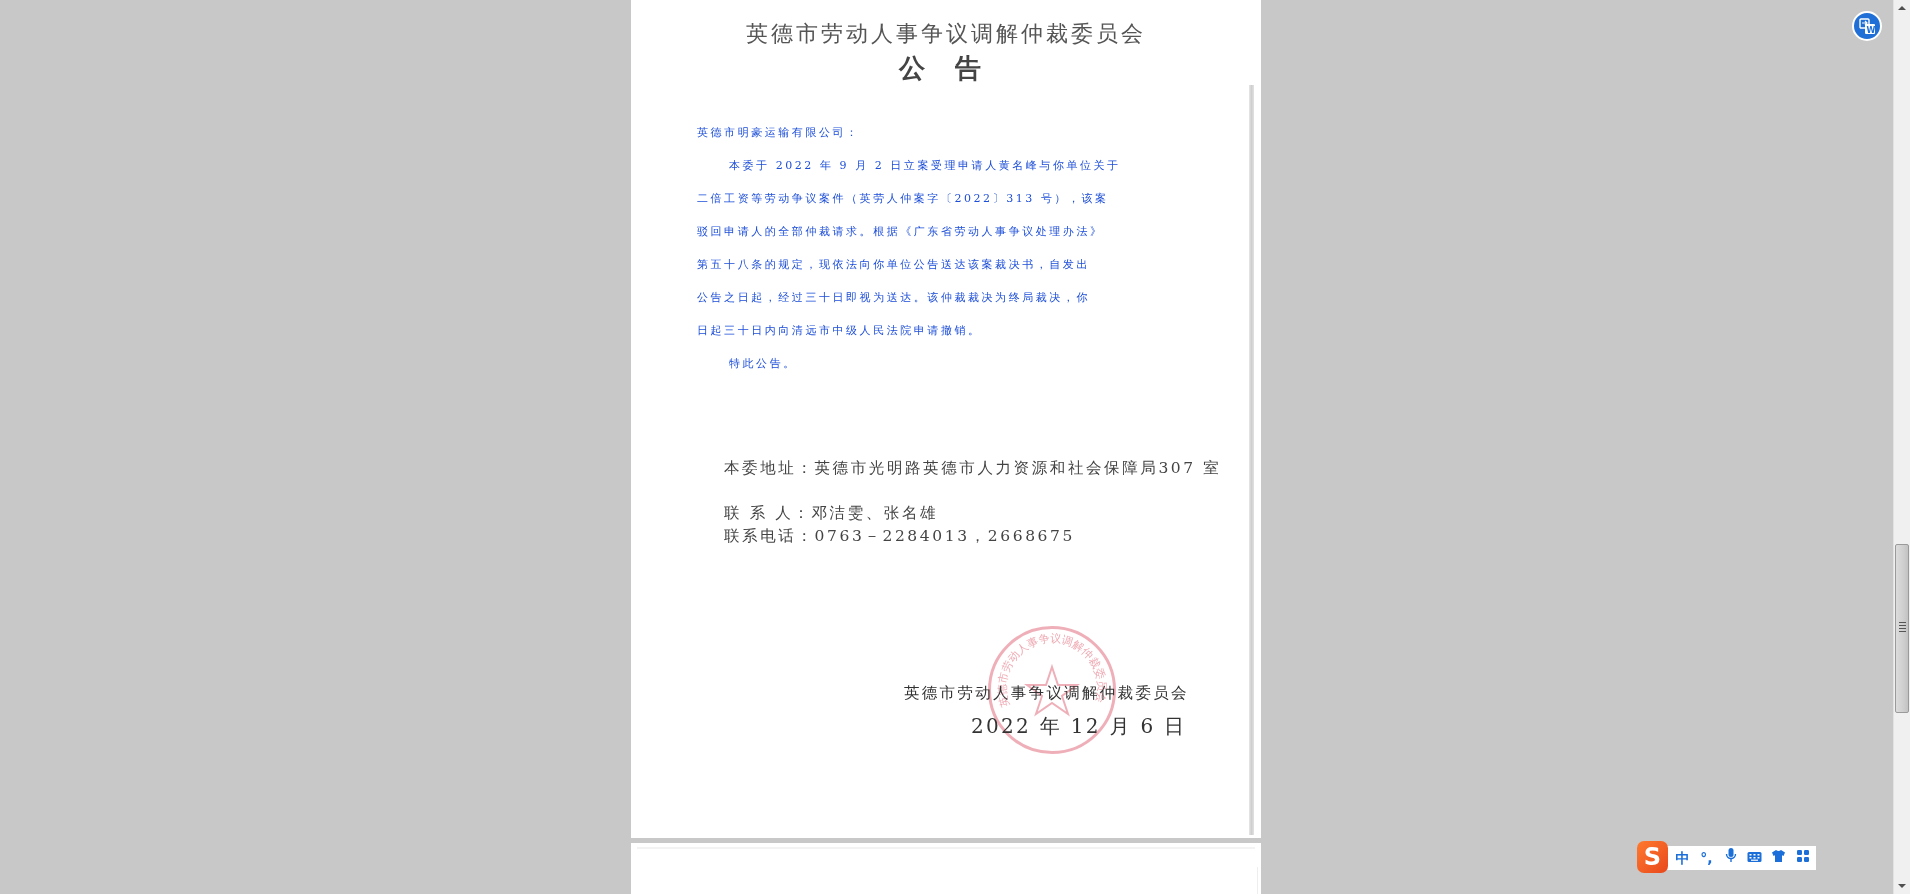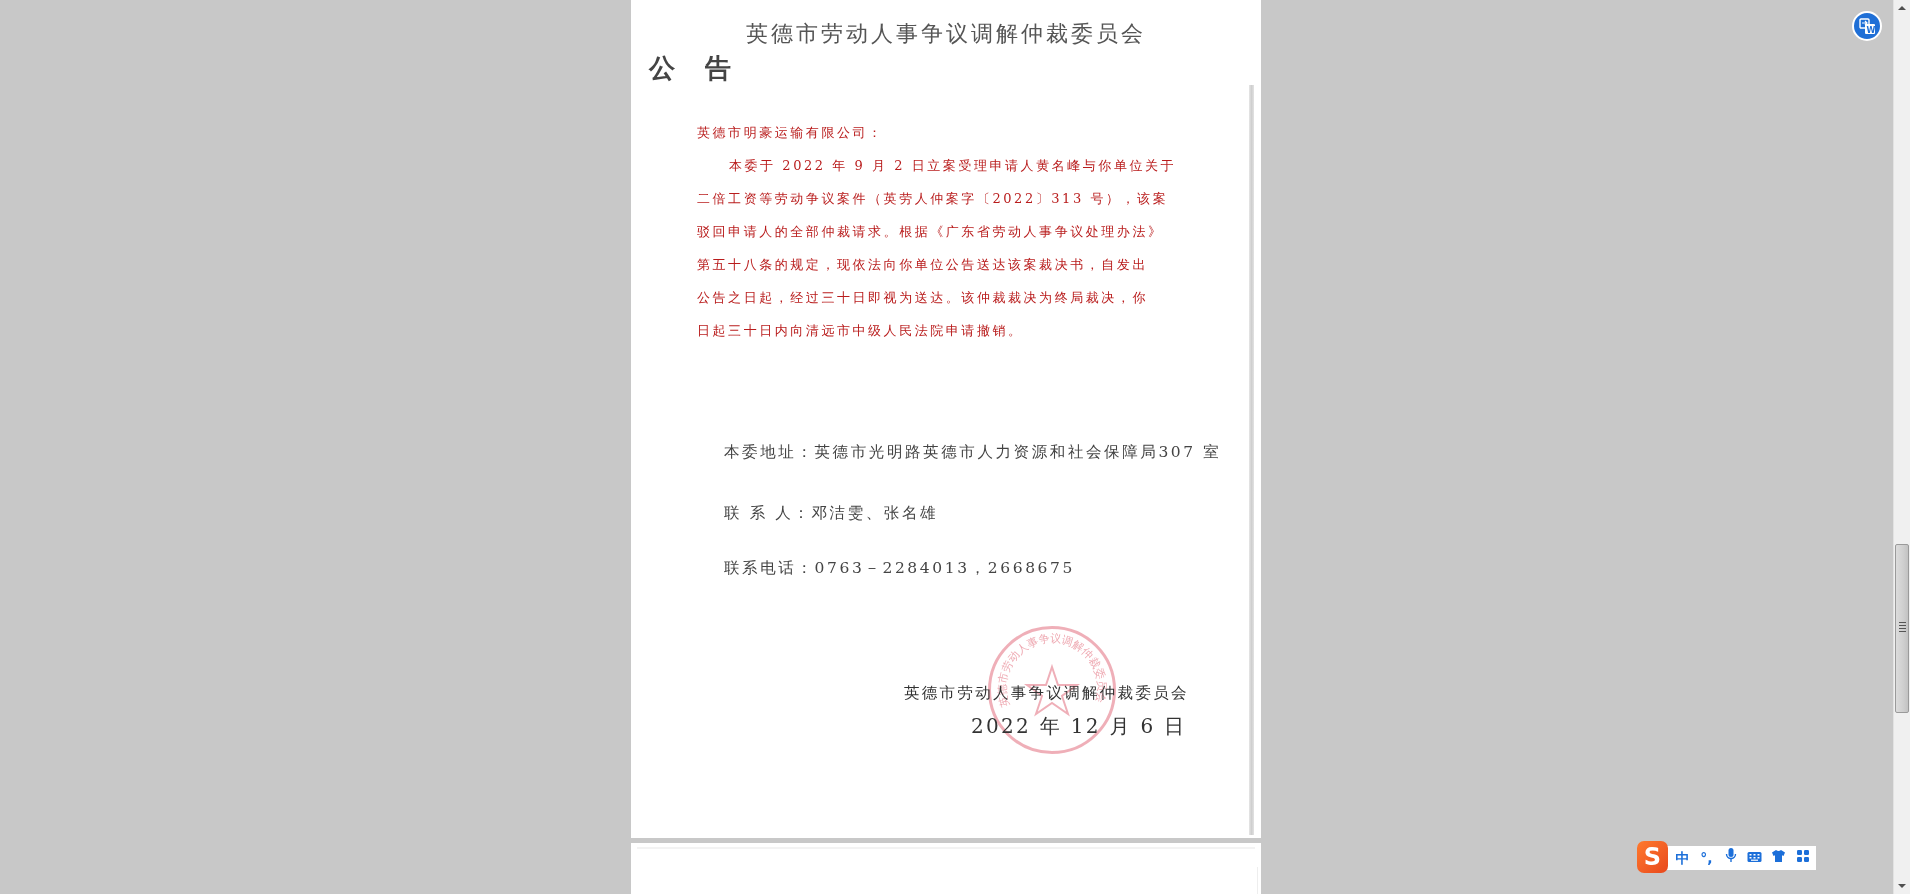--- a/index.html
+++ b/index.html
@@ -18,30 +18,30 @@
   .page2 .rightline { position: absolute; right: 3px; top: 24px; width: 1px; height: 30px; background: #eeeeee; }
   .edge-line {
     position: absolute; left: 618px; top: 85px; width: 5px; height: 750px;
     background: linear-gradient(to right, #e6e6e6, #cfcfcf, #e2e2e2);
   }
   .doc-title {
     position: absolute; left: 0; width: 630px; top: 20px; text-align: center;
     font-size: 22px; letter-spacing: 3px; color: #555; line-height: 28px;
   }
   .doc-subtitle {
-    position: absolute; left: 0; width: 630px; top: 52px; 
+    position: absolute; left: 0; width: 630px; top: 52px; text-align: center;
     font-size: 26px; font-weight: bold; color: #444; letter-spacing: 30px; line-height: 32px;
     padding-left: 18px; box-sizing: border-box;
   }
   .txt {
     position: absolute; font-size: 15.5px; color: #444; line-height: 33px;
     letter-spacing: 2.6px; white-space: nowrap;
   }
   .body-block { position: absolute; left: 66px; top: 116px; width: 500px; }
-  .body-block .line { height: 33px; line-height: 33px; font-size: 13px; color: #b91c1c; letter-spacing: 2.55px; white-space: nowrap; }
+  .body-block .line { height: 33px; line-height: 33px; font-size: 11px; color: #1d4ed8; letter-spacing: 2.55px; white-space: nowrap; }
   .indent { padding-left: 32px; }
   .info-line { position: absolute; left: 93px; }
   .sig-org { position: absolute; left: 273px; top: 677px; font-size: 15.5px; letter-spacing: 2.3px; color: #333; line-height: 33px; white-space: nowrap; }
   .sig-date { position: absolute; left: 340px; top: 710px; font-size: 20px; letter-spacing: 2.3px; color: #333; line-height: 33px; white-space: nowrap; }
   .stamp {
     position: absolute; left: 357px; top: 626px; width: 128px; height: 128px;
     border-radius: 50%; border: 3px solid rgba(226, 110, 125, 0.55);
     box-sizing: border-box;
   }
   .stamp svg { position: absolute; left: 0; top: 0; }
@@ -95,29 +95,30 @@
     <div class="doc-subtitle">公告</div>
 
     <div class="body-block">
       <div class="line">英德市明豪运输有限公司：</div>
       <div class="line indent">本委于 2022 年 9 月 2 日立案受理申请人黄名峰与你单位关于</div>
       <div class="line">二倍工资等劳动争议案件（英劳人仲案字〔2022〕313 号），该案</div>
       <div class="line">驳回申请人的全部仲裁请求。根据《广东省劳动人事争议处理办法》</div>
       <div class="line">第五十八条的规定，现依法向你单位公告送达该案裁决书，自发出</div>
       <div class="line">公告之日起，经过三十日即视为送达。该仲裁裁决为终局裁决，你</div>
       <div class="line">日起三十日内向清远市中级人民法院申请撤销。</div>
-    </div>
-
-    <div class="txt info-line" style="top:436px;">
+      <div class="line indent">特此公告。</div>
+    </div>
+
+    <div class="txt info-line" style="top:452px;">
       <span>本委地址：</span><span>英德市光明路英德市人力资源和社会保障局307 室</span>
     </div>
     <div class="txt info-line" style="top:497px;">
       <span>联 系 人：</span><span>邓洁雯、张名雄</span>
     </div>
-    <div class="txt info-line" style="top:552px;">
+    <div class="txt info-line" style="top:520px;">
       <span>联系电话：</span><span>0763－2284013，2668675</span>
     </div>
 
     <div class="stamp">
       <svg width="122" height="122" viewBox="0 0 122 122">
         <defs>
           <path id="arc" d="M 20 80 A 46 46 0 1 1 102 80"></path>
         </defs>
         <polygon points="61,38 67,56 86,56 71,67 77,85 61,74 45,85 51,67 36,56 55,56" fill="none" stroke="rgba(226,110,125,0.55)" stroke-width="2"></polygon>
         <text font-size="11" fill="rgba(226,110,125,0.6)" font-family="DejaVu Sans, sans-serif">

